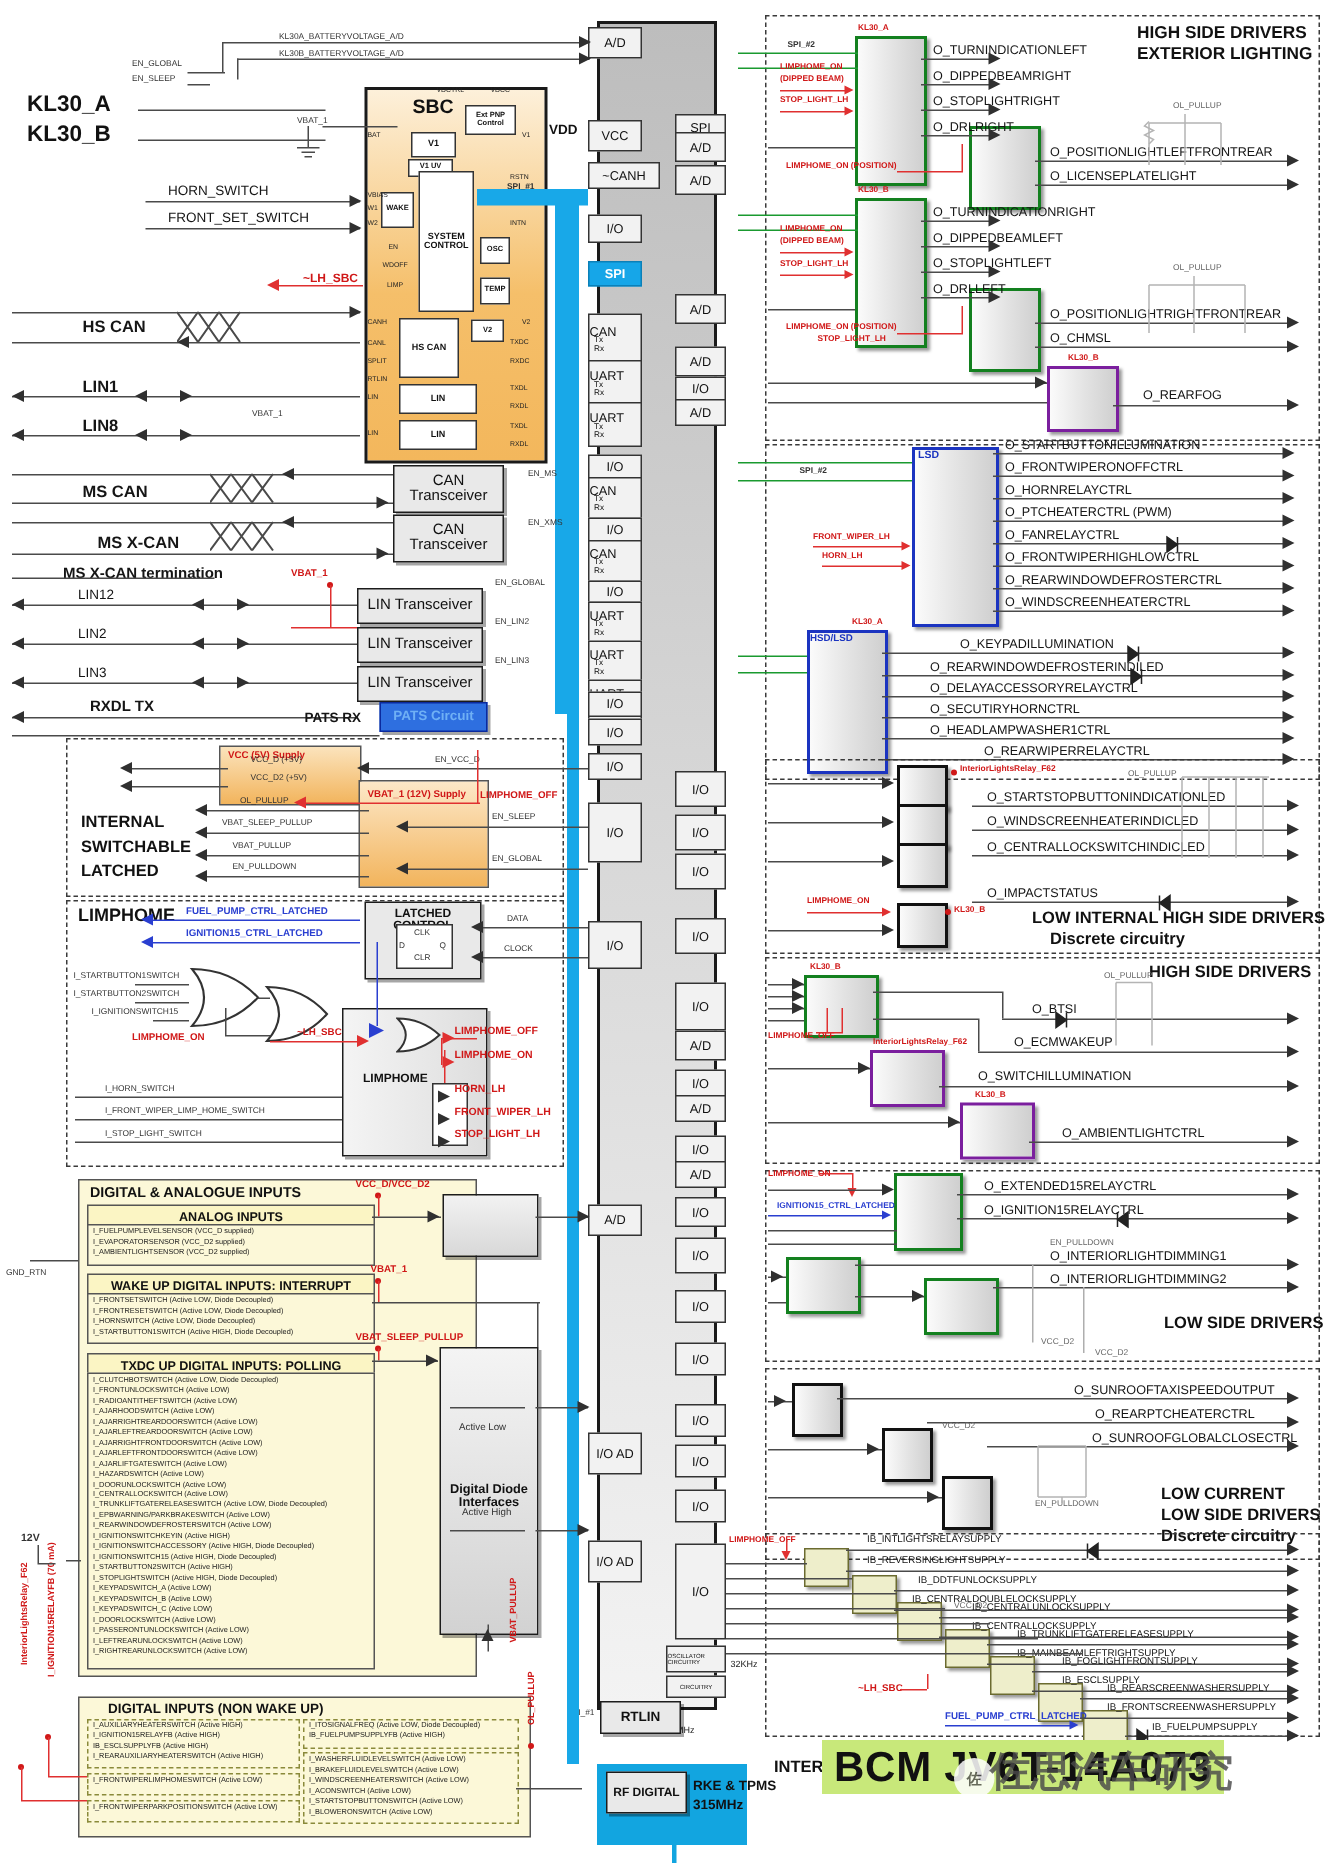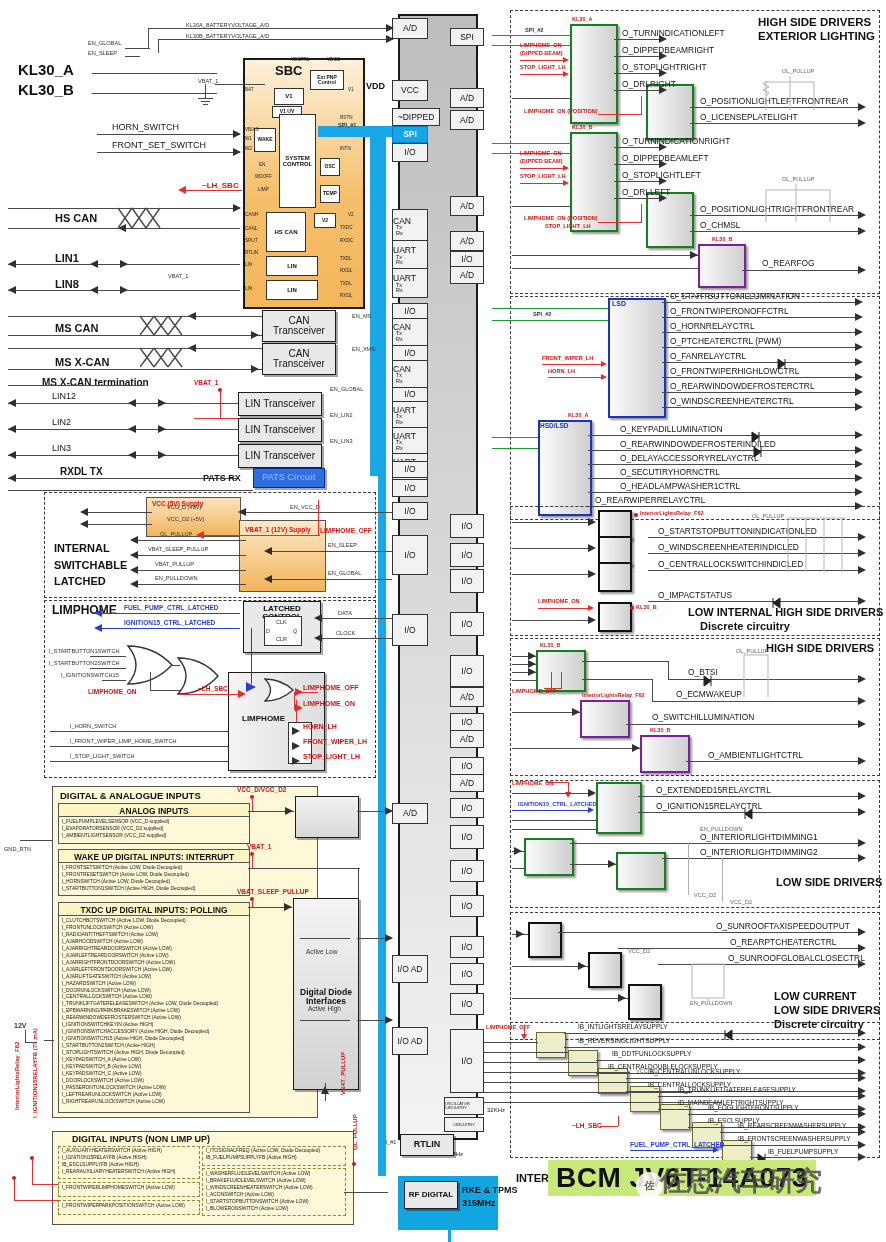--- a/index.html
+++ b/index.html
@@ -29,21 +29,21 @@
   .grp{position:absolute;border:1.6px dashed #3a3a3a;}
   .grp-t{position:absolute;font-weight:bold;white-space:nowrap;}
   
   .box{position:absolute;background:#e9e9e9;border:1.6px solid #1c1c1c;
        box-shadow:2px 2px 0 rgba(0,0,0,.35);display:flex;align-items:center;
        justify-content:center;text-align:center;line-height:1.05;}
   .pin{position:absolute;background:#f2f2f2;border:1px solid #333;
        display:flex;flex-direction:column;align-items:center;justify-content:center;
        font-size:8.5px;line-height:1;}
   .pin .sub{font-size:5.5px;align-self:flex-start;margin-left:3px;}
-  .pin.spi{background:#16a6e8;color:#fff;border-color:#0b80b8;font-weight:bold;}
+  .pin.spi{background:#16a6e8;color:#fff;border-color:#0b80b8;font-weight:bold;margin-top:48px;}
   
   #mcu{position:absolute;left:398px;top:14px;width:76px;height:1122px;
        background:linear-gradient(180deg,#bdbdbd 0%,#d6d6d6 45%,#f3f3f3 100%);
        border:2.5px solid #1a1a1a;}
   
   #sbc{position:absolute;left:243px;top:58px;width:118px;height:247px;
        background:linear-gradient(180deg,#fdf0da 0%,#f5bf6a 55%,#f3b75c 100%);
        border:2.5px solid #1a1a1a;}
   .sbcin{position:absolute;background:#fff;border:1px solid #333;
          display:flex;align-items:center;justify-content:center;text-align:center;
@@ -98,21 +98,21 @@
 
 <div id="mcu"></div>
 
 <div class="pin" style="left:392px;top:18px;width:34px;height:19px;">
     <span>A/D</span>
   </div>
 <div class="pin" style="left:392px;top:80px;width:34px;height:19px;">
     <span>VCC</span>
   </div>
 <div class="pin" style="left:392px;top:108px;width:46px;height:16px;">
-    <span>~DIPPED</span>
+    <span>~CANH</span>
   </div>
 <div class="pin spi" style="left:392px;top:126px;width:34px;height:15px;">
     <span>SPI</span>
   </div>
 <div class="pin" style="left:392px;top:143px;width:34px;height:17px;">
     <span>I/O</span>
   </div>
 <div class="pin" style="left:392px;top:209px;width:34px;height:29px;align-items:flex-start;padding-top:2px;">
     <span>CAN</span>
     <span class="sub">Tx</span>
@@ -414,21 +414,21 @@
       <path d="M0,3 L14,22 M14,3 L0,22 M14,3 L28,22 M28,3 L14,22 M28,3 L42,22 M42,3 L28,22" stroke="#4a4a4a" stroke-width="1.4" fill="none"></path>
     </svg>
 </div>
 <div class="arr l" style="left:188px;top:312px;"></div>
 <div class="arr" style="left:251px;top:331px;"></div>
 <div class="box" style="left:262px;top:310px;width:72px;height:30px;font-size:10px;flex-direction:column;">
     <span style="white-space:pre-line">CAN Transceiver</span>
   </div>
 <div class="slab" style="left:352px;top:313px;">EN_MS</div>
 
-<div class="ilab" style="left:55px;top:356px;font-size:11px;font-weight:bold;text-align:right;">MS X-CAN</div>
+<div class="ilab" style="left:65px;top:356px;font-size:11px;font-weight:bold;text-align:right;">MS X-CAN</div>
 <div class="h" style="left:8px;top:348px;width:254px;"></div>
 <div class="h" style="left:8px;top:369px;width:254px;"></div>
 <div class="lbl" style="left:140px;top:345px;width:55px;height:26px;">
   <svg width="55" height="26">
       <path d="M0,3 L14,22 M14,3 L0,22 M14,3 L28,22 M28,3 L14,22 M28,3 L42,22 M42,3 L28,22" stroke="#4a4a4a" stroke-width="1.4" fill="none"></path>
     </svg>
 </div>
 <div class="arr l" style="left:188px;top:344px;"></div>
 <div class="arr" style="left:251px;top:365px;"></div>
 <div class="box" style="left:262px;top:343px;width:72px;height:30px;font-size:10px;flex-direction:column;">
@@ -682,21 +682,21 @@
 <div class="h" style="left:357px;top:938px;width:35px;"></div>
 <div class="arr" style="left:385px;top:934px;"></div>
 <div class="h" style="left:357px;top:1020px;width:35px;"></div>
 <div class="arr" style="left:385px;top:1016px;"></div>
 <div class="v" style="left:325px;top:1083px;height:18px;"></div>
 <div class="arr" style="left:321px;top:1086px;transform:rotate(-90deg);"></div>
 <div class="slab" style="left:4px;top:846px;">GND_RTN</div>
 <div class="h" style="left:20px;top:840px;width:32px;"></div>
 
 <div class="ypanel" style="left:52px;top:1131px;width:300px;height:92px;"></div>
-<div class="grp-t" style="left:72px;top:1134px;font-size:9px;">DIGITAL INPUTS (NON LIMP UP)</div>
+<div class="grp-t" style="left:72px;top:1134px;font-size:9px;">DIGITAL INPUTS (NON WAKE UP)</div>
 <div class="ydash" style="left:58px;top:1146px;width:140px;height:31px;"></div>
 <div class="ylist" style="left:62px;top:1148px;">
   <div>I_AUXILIARYHEATERSWITCH (Active HIGH)</div>
   <div>I_IGNITION15RELAYFB (Active HIGH)</div>
   <div>IB_ESCLSUPPLYFB (Active HIGH)</div>
   <div>I_REARAUXILIARYHEATERSWITCH (Active HIGH)</div>
 </div>
 <div class="ydash" style="left:58px;top:1182px;width:140px;height:13px;"></div>
 <div class="ylist" style="left:62px;top:1185px;">
   <div>I_FRONTWIPERLIMPHOMESWITCH (Active LOW)</div>
@@ -872,21 +872,21 @@
 <div class="olab" style="left:670px;top:366px;">O_FRONTWIPERHIGHLOWCTRL</div>
 <div class="h" style="left:662px;top:377px;width:196px;"></div>
 <div class="arr" style="left:855px;top:373px;"></div>
 <div class="olab" style="left:670px;top:381px;">O_REARWINDOWDEFROSTERCTRL</div>
 <div class="h" style="left:662px;top:392px;width:196px;"></div>
 <div class="arr" style="left:855px;top:388px;"></div>
 <div class="olab" style="left:670px;top:396px;">O_WINDSCREENHEATERCTRL</div>
 <div class="h" style="left:662px;top:407px;width:196px;"></div>
 <div class="arr" style="left:855px;top:403px;"></div>
 
-<div class="olab" style="left:620px;top:424px;">O_KEYPADILLUMINATION</div>
+<div class="olab" style="left:640px;top:424px;">O_KEYPADILLUMINATION</div>
 <div class="h" style="left:588px;top:435px;width:270px;"></div>
 <div class="arr" style="left:855px;top:431px;"></div>
 <div class="abs" style="left:750px;top:429px;width:12px;height:12px;">
   <svg width="12" height="12">
       <path d="M9,1 L9,11 M9,6 L2,1 L2,11 Z" fill="#222" stroke="#222" stroke-width="1"></path>
     </svg>
 </div>
 <div class="olab" style="left:620px;top:439px;">O_REARWINDOWDEFROSTERINDILED</div>
 <div class="h" style="left:588px;top:450px;width:270px;"></div>
 <div class="arr" style="left:855px;top:446px;"></div>
@@ -897,21 +897,21 @@
 </div>
 <div class="olab" style="left:620px;top:453px;">O_DELAYACCESSORYRELAYCTRL</div>
 <div class="h" style="left:588px;top:464px;width:270px;"></div>
 <div class="arr" style="left:855px;top:460px;"></div>
 <div class="olab" style="left:620px;top:467px;">O_SECUTIRYHORNCTRL</div>
 <div class="h" style="left:588px;top:478px;width:270px;"></div>
 <div class="arr" style="left:855px;top:474px;"></div>
 <div class="olab" style="left:620px;top:481px;">O_HEADLAMPWASHER1CTRL</div>
 <div class="h" style="left:588px;top:492px;width:270px;"></div>
 <div class="arr" style="left:855px;top:488px;"></div>
-<div class="olab" style="left:595px;top:495px;">O_REARWIPERRELAYCTRL</div>
+<div class="olab" style="left:656px;top:495px;">O_REARWIPERRELAYCTRL</div>
 <div class="h" style="left:588px;top:506px;width:270px;"></div>
 <div class="arr" style="left:855px;top:502px;"></div>
 
 <div class="grp" style="left:510px;top:506px;width:368px;height:128px;"></div>
 <div class="biglab" style="left:688px;top:606px;font-size:11px;">LOW INTERNAL HIGH SIDE DRIVERS</div>
 <div class="biglab" style="left:700px;top:620px;font-size:11px;">Discrete circuitry</div>
 <div class="chip k" style="left:598px;top:510px;width:30px;height:26px;"></div>
 <div class="chip k" style="left:598px;top:536px;width:30px;height:26px;"></div>
 <div class="chip k" style="left:598px;top:562px;width:30px;height:26px;"></div>
 <div class="chip k" style="left:598px;top:602px;width:30px;height:26px;"></div>

